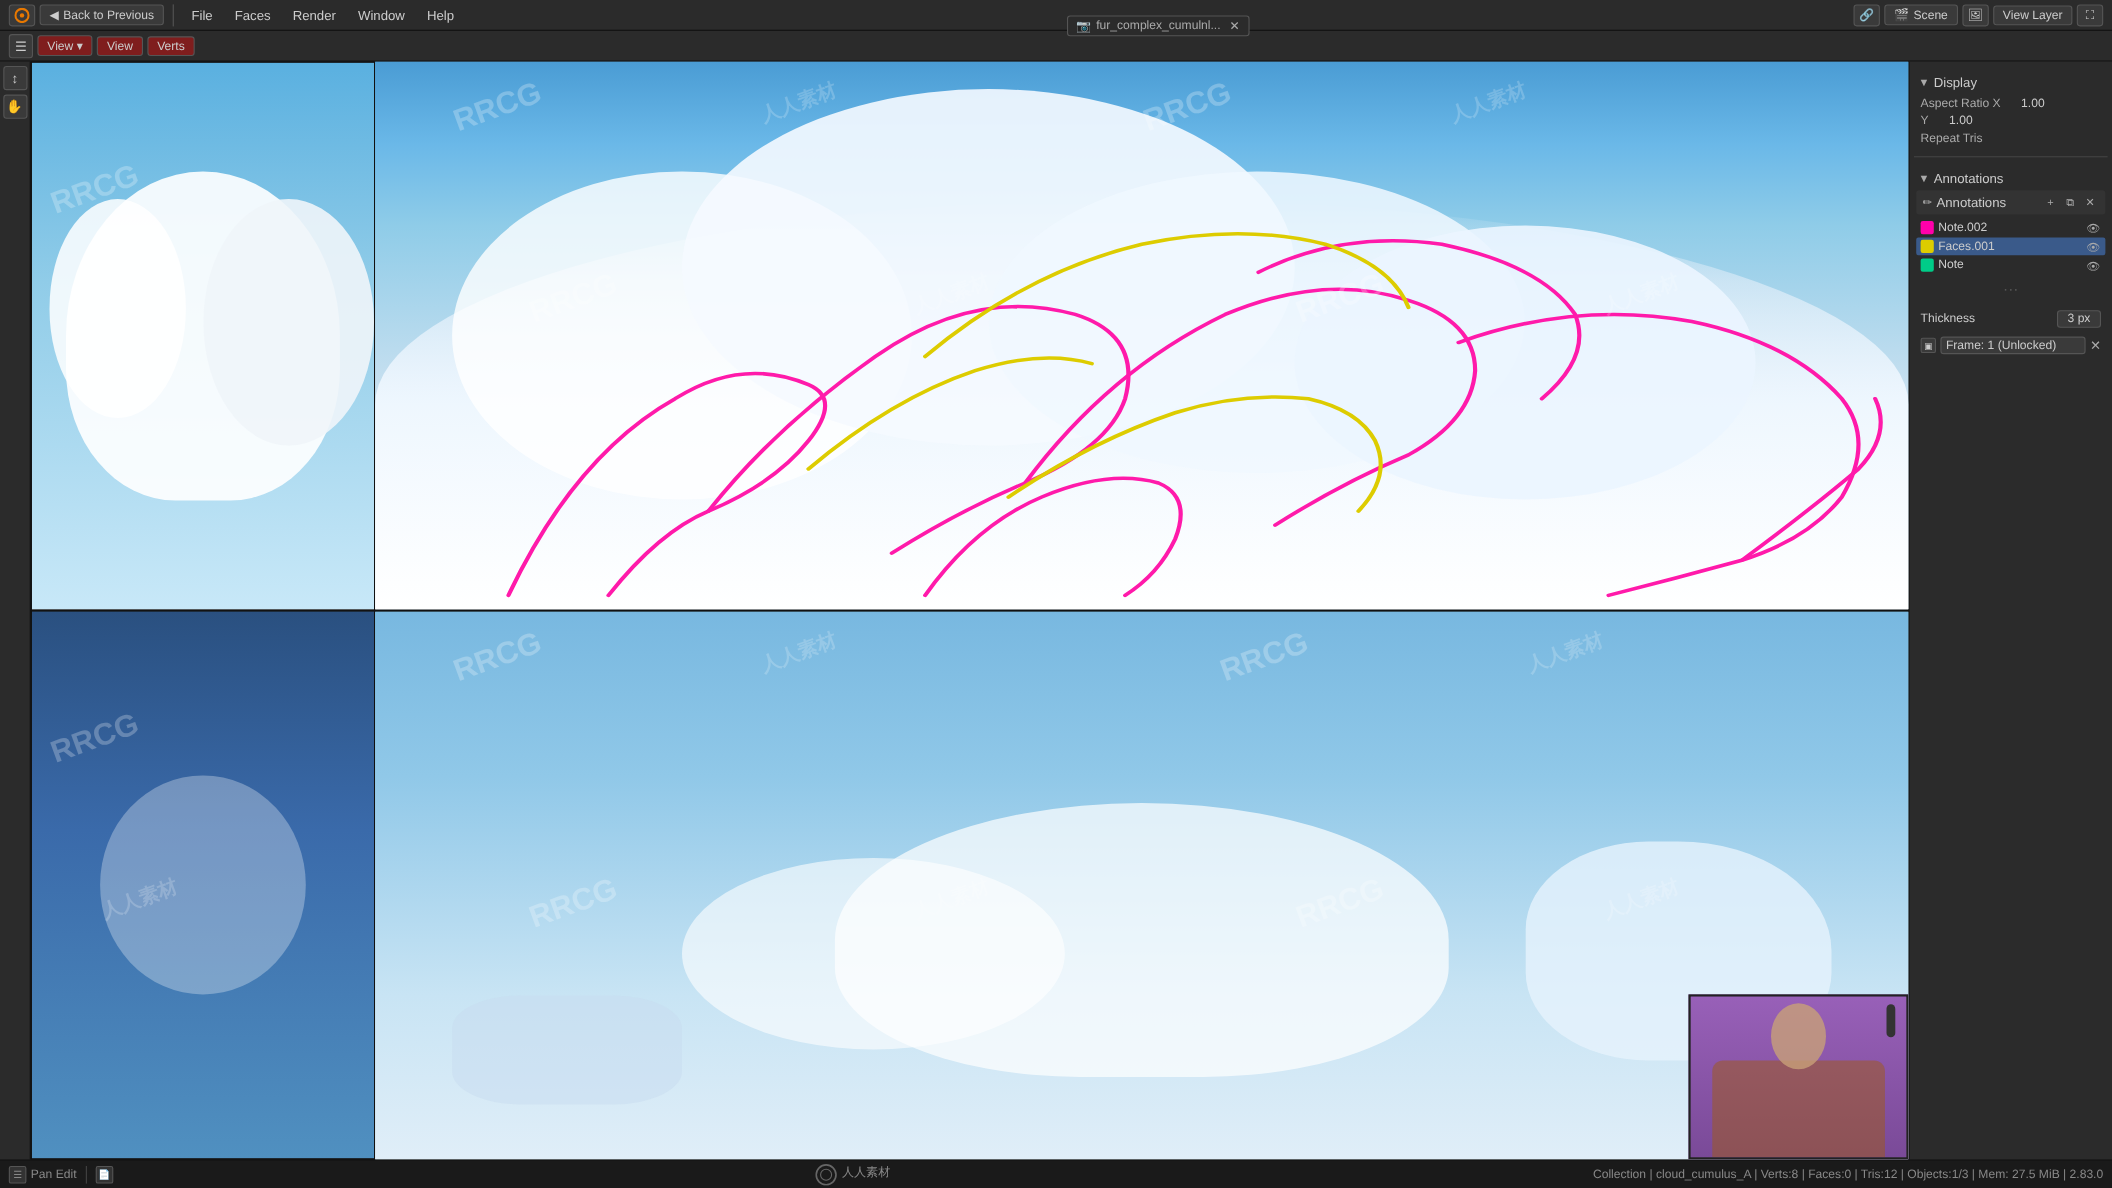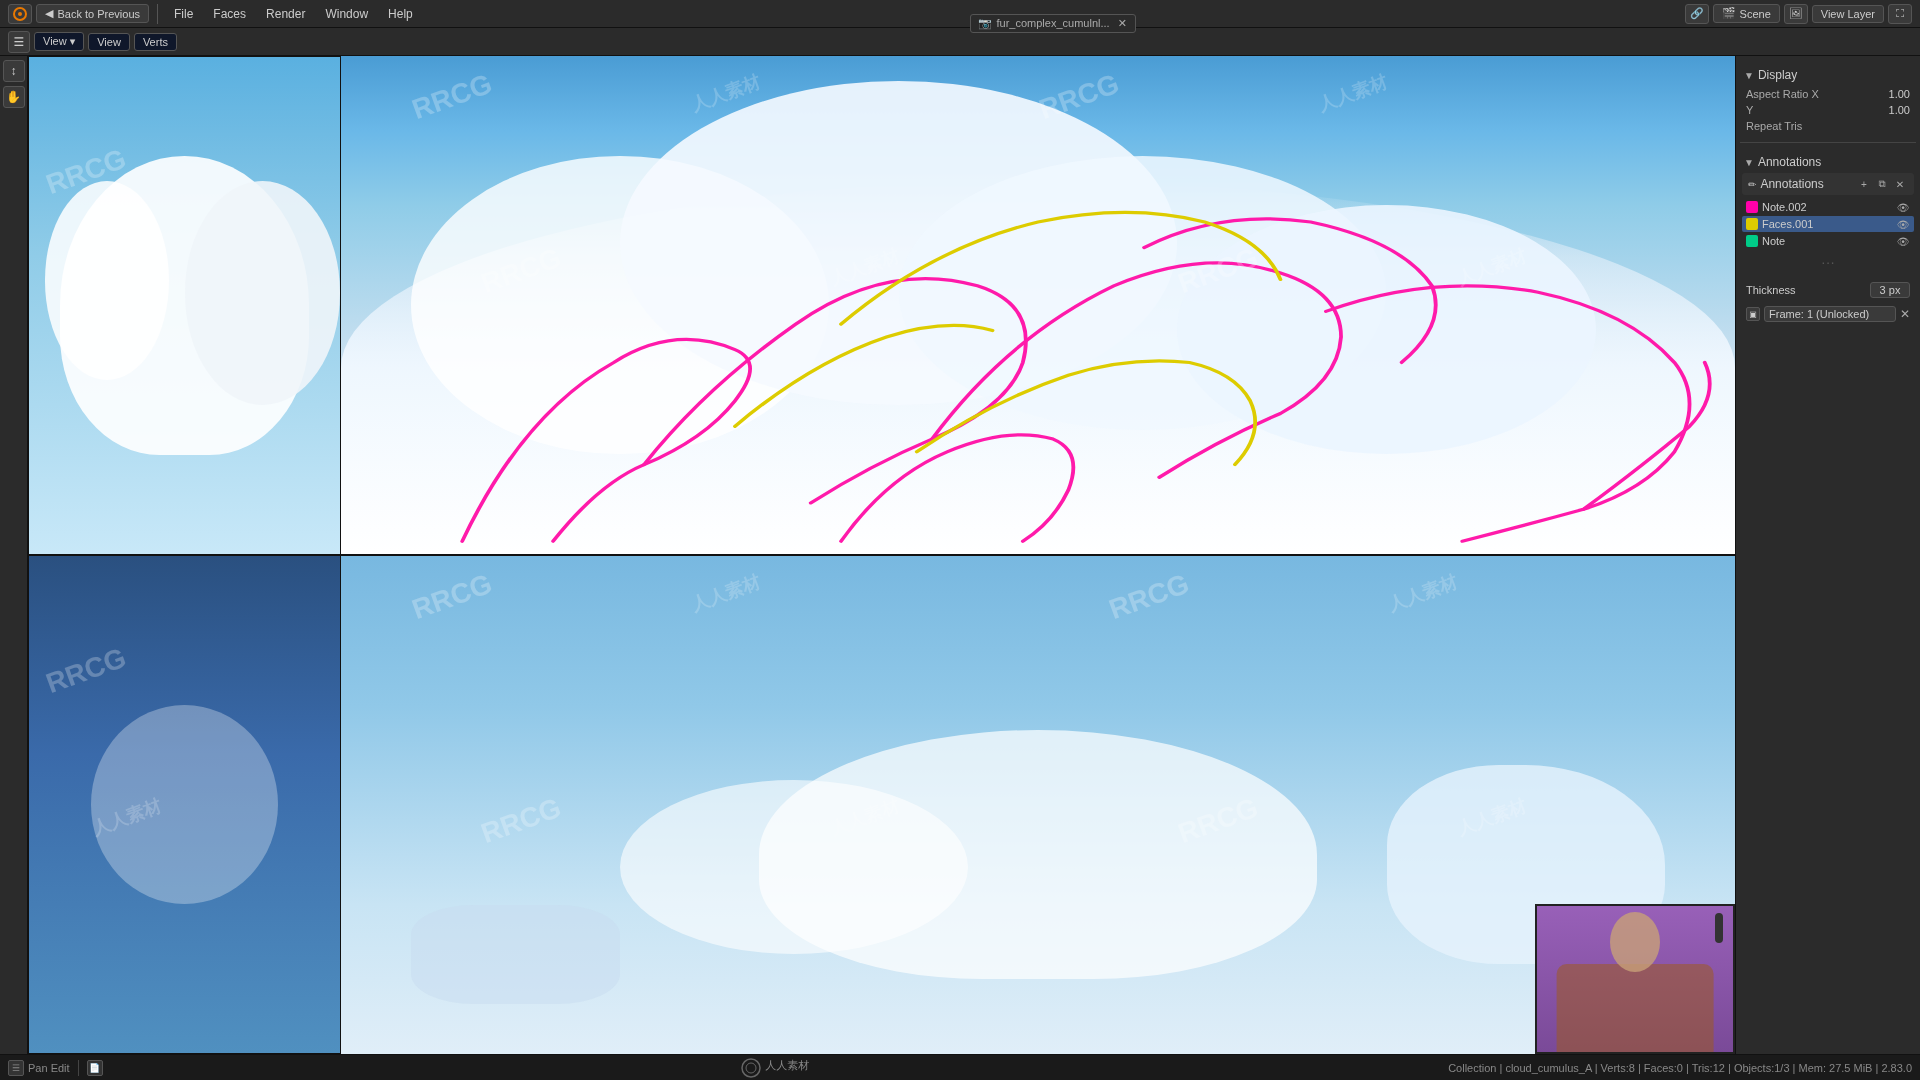--- a/index.html
+++ b/index.html
@@ -75,21 +75,21 @@
       height: 28px;
       background: #2b2b2b;
       display: flex;
       align-items: center;
       padding: 0 8px;
       gap: 4px;
       border-bottom: 1px solid #111;
     }
     .toolbar-btn {
       padding: 2px 8px;
-      background: #0f172a;
+      background: #7f1d1d;
       border: 1px solid #555;
       border-radius: 3px;
       cursor: pointer;
       color: #ccc;
       font-size: 11px;
       display: flex;
       align-items: center;
       gap: 3px;
     }
 
@@ -199,21 +199,21 @@
       align-items: center;
       gap: 4px;
     }
     .section-arrow {
       color: #aaa;
       font-size: 10px;
     }
     .panel-row {
       display: flex;
       align-items: center;
-      justify-content: space-between;
+      justify-content: flex-start;
       padding: 2px 4px;
       font-size: 11px;
       color: #aaa;
     }
     .panel-row-value {
       color: #ccc;
       min-width: 40px;
       text-align: right;
     }
     .panel-divider {

